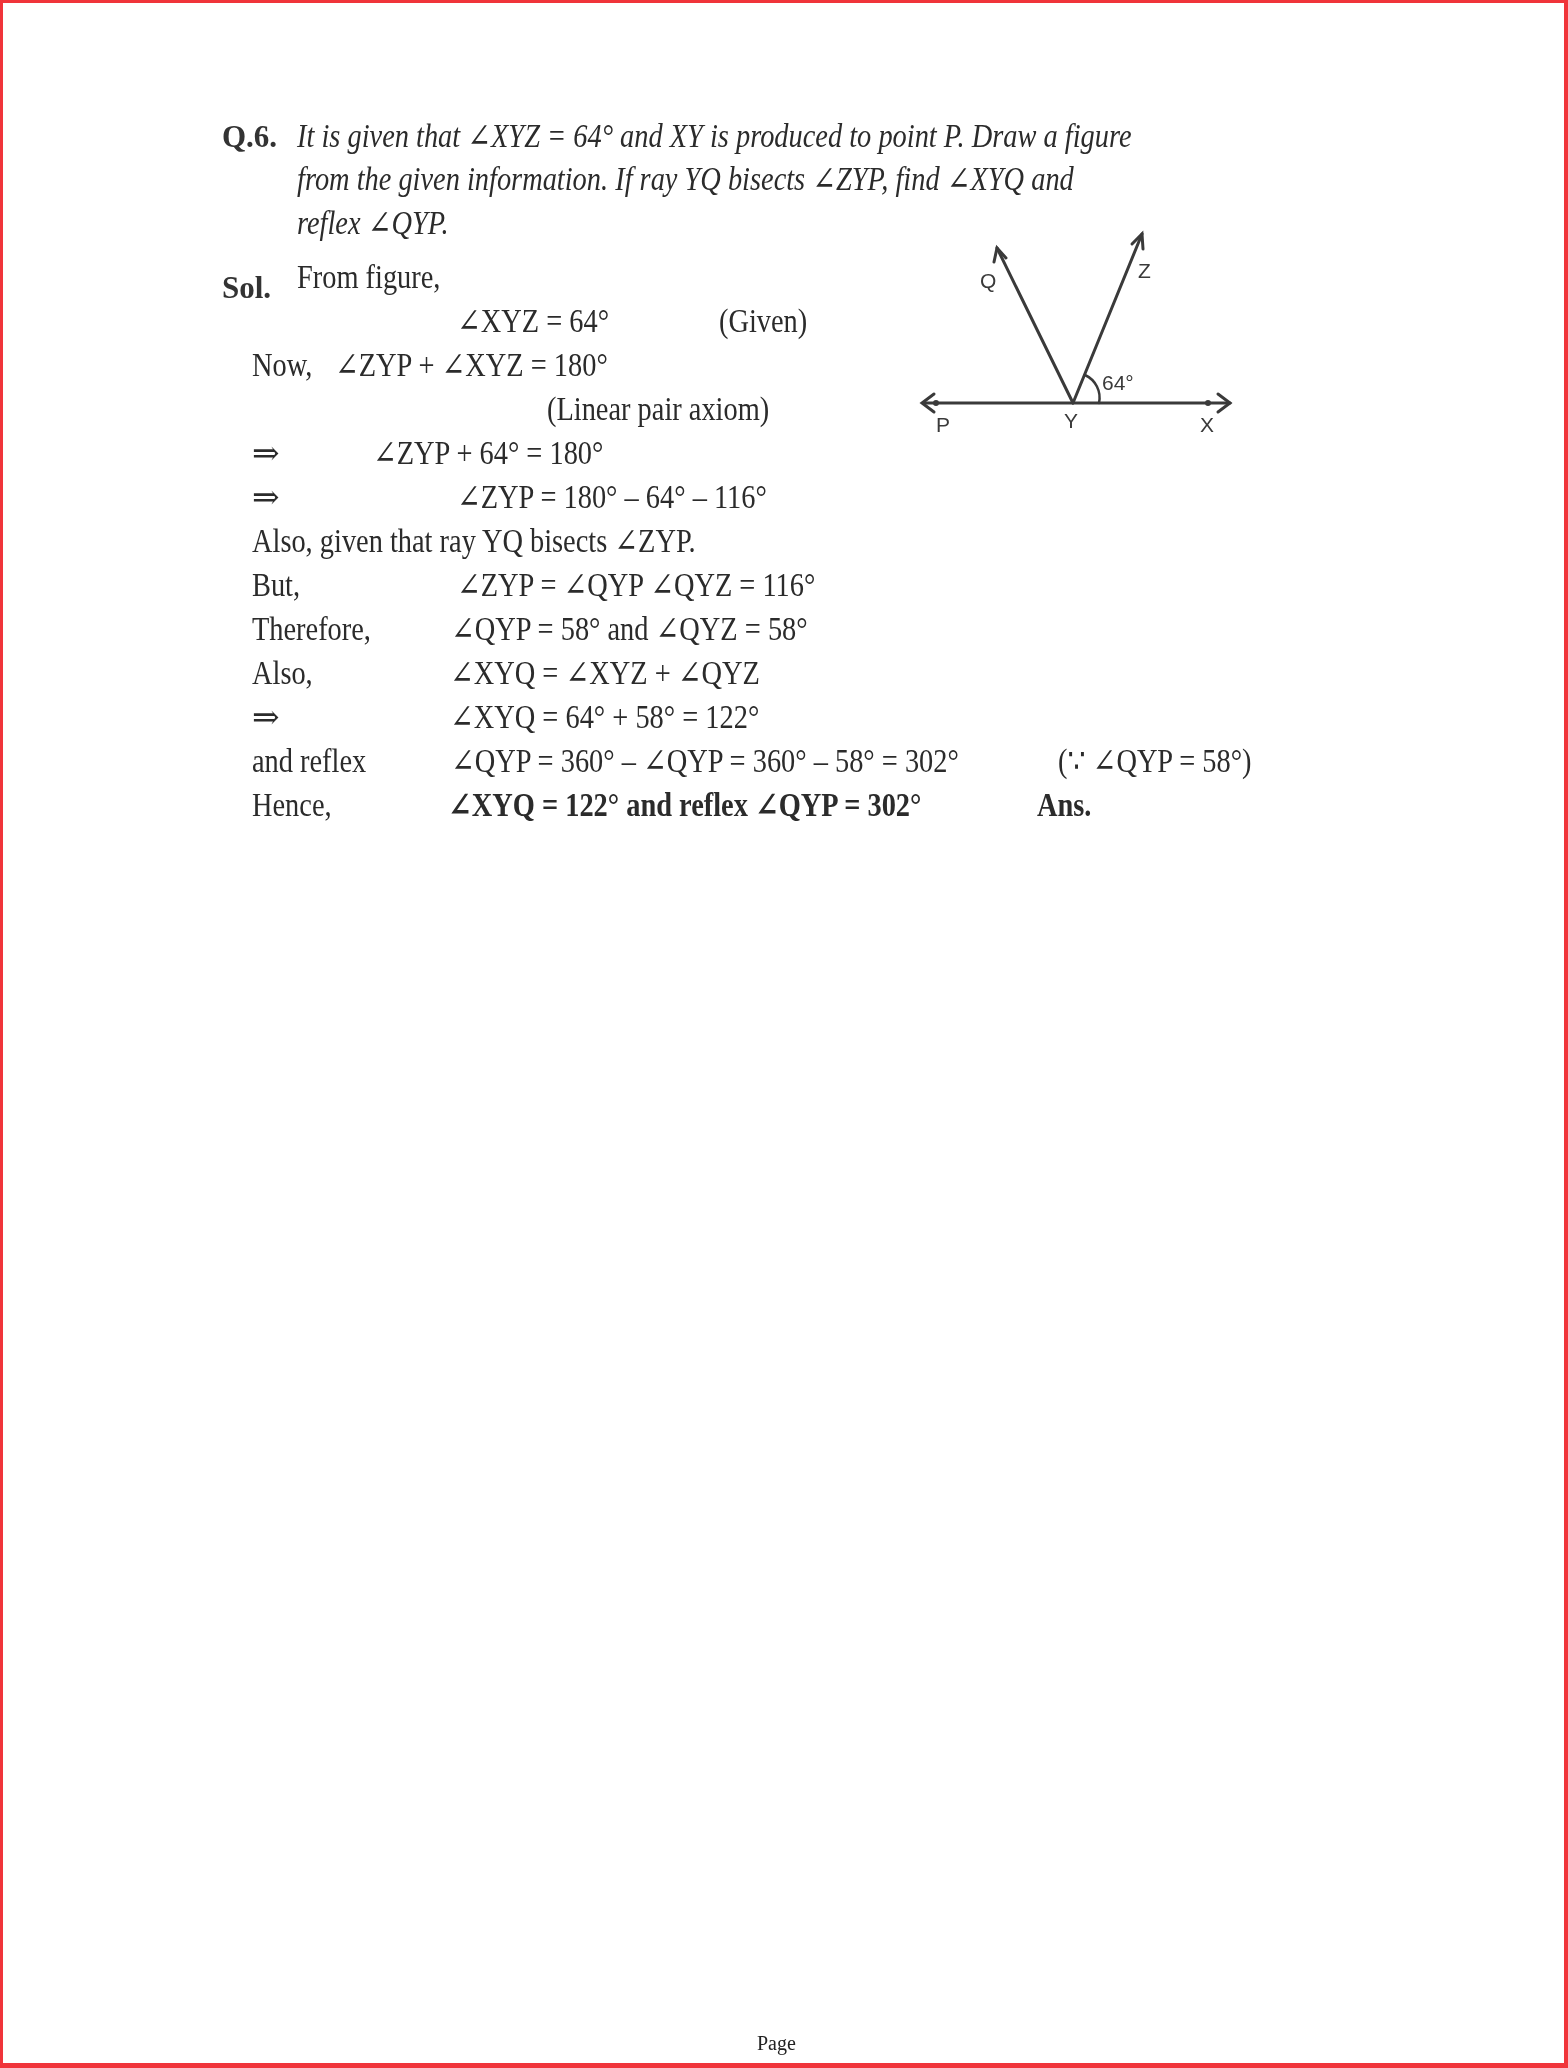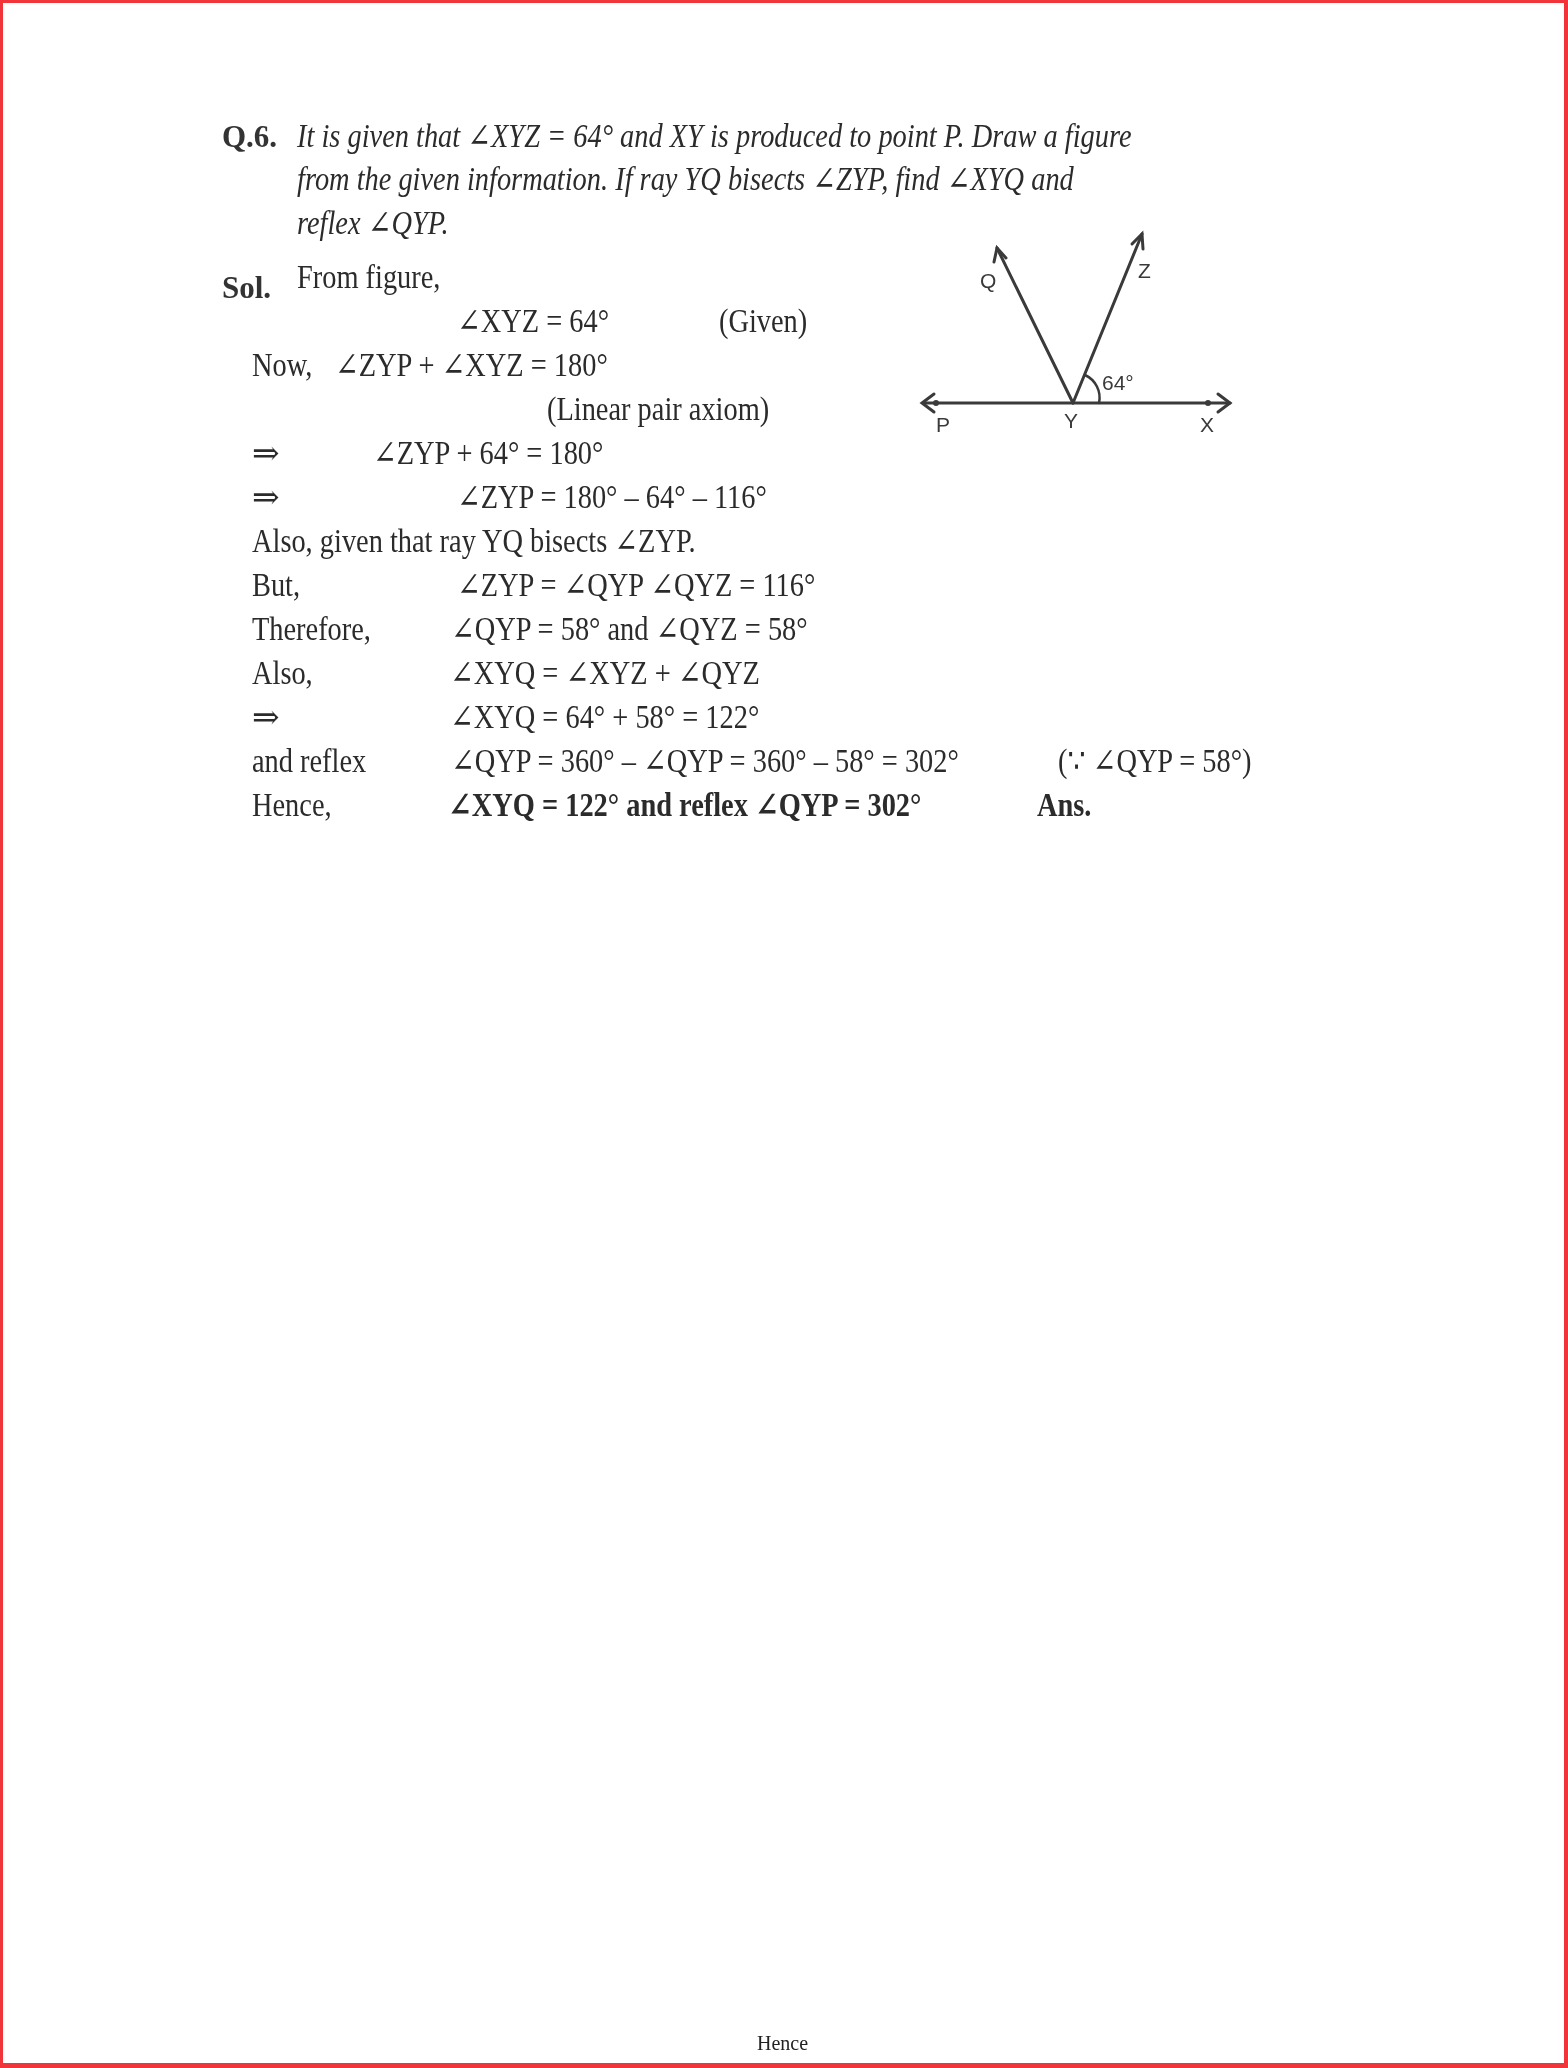--- a/index.html
+++ b/index.html
@@ -94,13 +94,13 @@
   <circle cx="36" cy="183" r="3" fill="#3a3a3a"></circle>
   <circle cx="308" cy="183" r="3" fill="#3a3a3a"></circle>
   <text class="fig-label" x="80" y="68">Q</text>
   <text class="fig-label" x="238" y="58">Z</text>
   <text class="fig-label" x="36" y="212">P</text>
   <text class="fig-label" x="164" y="208">Y</text>
   <text class="fig-label" x="300" y="212">X</text>
   <text class="fig-label" x="202" y="170">64°</text>
 </svg>
 
-<div class="footer">Hence</div>
+<div class="footer">Page</div>
 
 </body></html>

